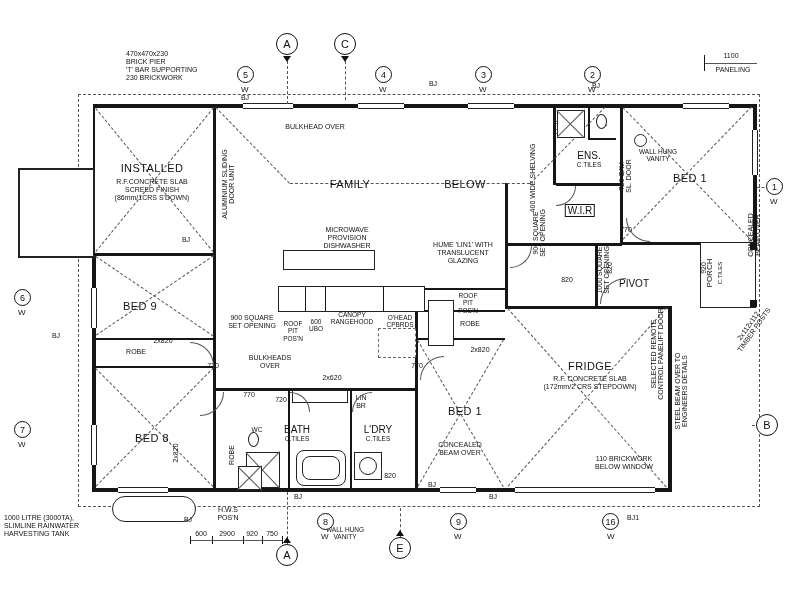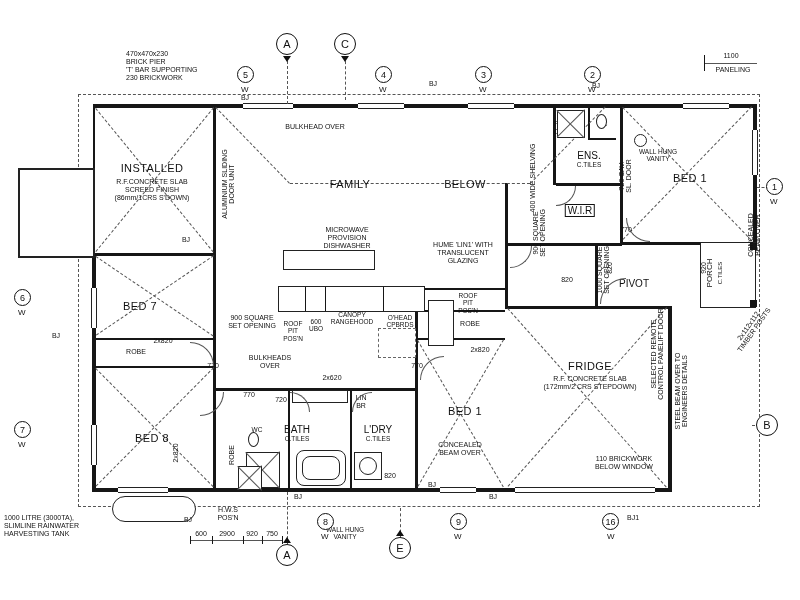--- a/index.html
+++ b/index.html
@@ -172,21 +172,21 @@
       <span>E</span>
     </div>
 
   <div class="lbl room" style="left:152px;top:162px">INSTALLED</div>
   <div class="lbl l7" style="left:152px;top:178px">R.F.CONCRETE SLAB
 SCREED FINISH
 (86mm/1CRS S'DOWN)</div>
   <div class="lbl room" style="left:350px;top:178px">FAMILY</div>
   <div class="lbl room" style="left:465px;top:178px">BELOW</div>
   <div class="lbl room" style="left:690px;top:172px">BED 1</div>
-  <div class="lbl room" style="left:140px;top:300px">BED 7</div>
+  <div class="lbl room" style="left:140px;top:300px">BED 9</div>
   <div class="lbl room" style="left:152px;top:432px">BED 8</div>
   <div class="lbl room" style="left:465px;top:405px">BED 1</div>
   <div class="lbl room" style="left:322px;top:290px;font-size:10px">KITCHEN</div>
   <div class="lbl l9" style="left:297px;top:424px">BATH</div>
   <div class="lbl l6" style="left:297px;top:435px">C.TILES</div>
   <div class="lbl l9" style="left:378px;top:424px">L'DRY</div>
   <div class="lbl l6" style="left:378px;top:435px">C.TILES</div>
   <div class="lbl room" style="left:590px;top:360px">FRIDGE</div>
   <div class="lbl l7" style="left:590px;top:375px">R.F. CONCRETE SLAB
 (172mm/2 CRS STEPDOWN)</div>

